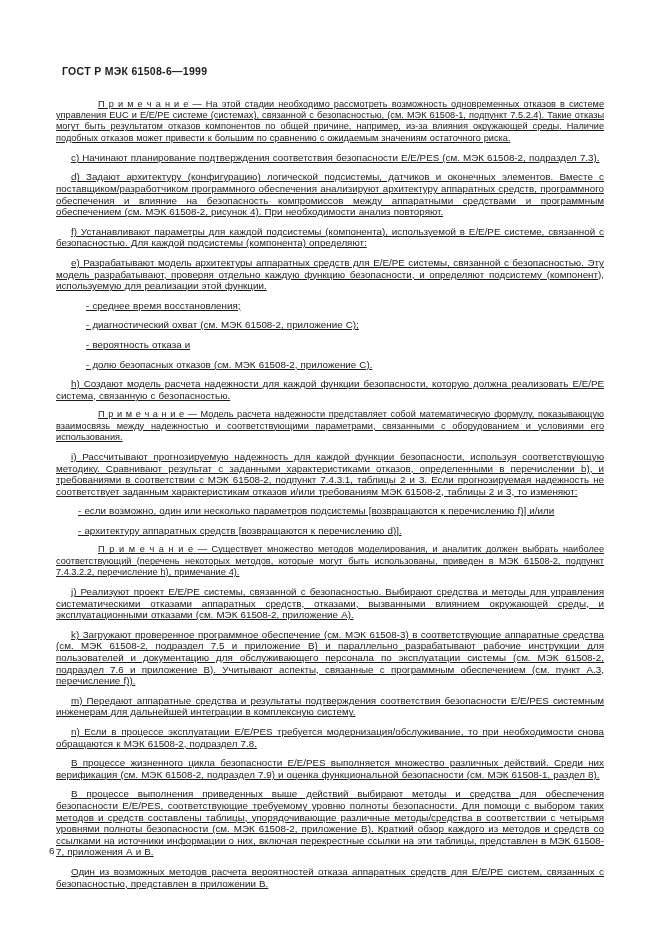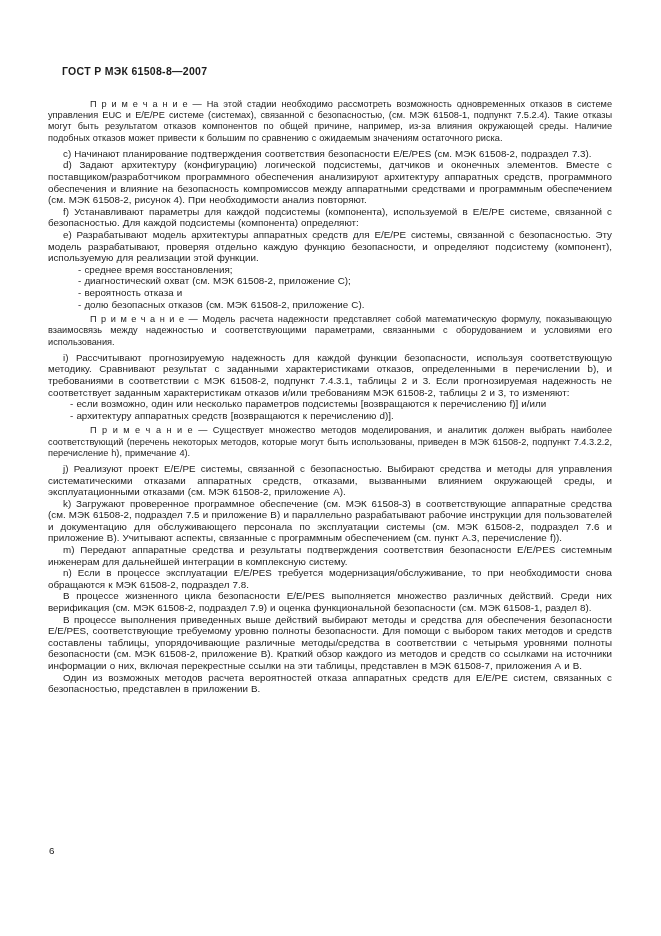--- a/index.html
+++ b/index.html
@@ -26,25 +26,26 @@
     white-space: nowrap;
   }
   .doc-body {
     position: absolute;
     left: 48px;
     top: 95px;
     width: 564px;
     text-align: justify;
   }
   .doc-body p {
-    margin: 0;
+    margin: 8px;
     padding: 0;
     font-size: 9.8px;
     line-height: 11.6px;
     word-spacing: 0.4px;
+    text-decoration: underline;
   }
   .doc-body p.para       { text-indent: 15px; }
   .doc-body p.dash       { text-indent: 16px; }
   .doc-body p.dash-mid   { text-indent: 22px; }
   .doc-body p.dash-short { text-indent: 30px; }
   .doc-body p.note {
     font-size: 9.2px;
     line-height: 11.2px;
     text-indent: 42px;
     margin-top: 4px;
@@ -54,32 +55,33 @@
     position: absolute;
     left: 49px;
     top: 845px;
     font-size: 9.8px;
   }
 </style>
 </head>
 <body>
 
 <div class="page">
-  <div class="running-header">ГОСТ Р МЭК 61508-8—2007</div>
+  <div class="running-header">ГОСТ Р МЭК 61508-6—1999</div>
 
   <div class="doc-body">
       <p class="note">П р и м е ч а н и е — На этой стадии необходимо рассмотреть возможность одновременных отказов в системе управления EUC и Е/Е/РЕ системе (системах), связанной с безопасностью, (см. МЭК 61508-1, подпункт 7.5.2.4). Такие отказы могут быть результатом отказов компонентов по общей причине, например, из-за влияния окружающей среды. Наличие подобных отказов может привести к большим по сравнению с ожидаемым значениям остаточного риска.</p>
       <p class="para">c) Начинают планирование подтверждения соответствия безопасности E/E/PES (см. МЭК 61508-2, подраздел 7.3).</p>
       <p class="para">d) Задают архитектуру (конфигурацию) логической подсистемы, датчиков и оконечных элементов. Вместе с поставщиком/разработчиком программного обеспечения анализируют архитектуру аппаратных средств, программного обеспечения и влияние на безопасность компромиссов между аппаратными средствами и программным обеспечением (см. МЭК 61508-2, рисунок 4). При необходимости анализ повторяют.</p>
       <p class="para">f) Устанавливают параметры для каждой подсистемы (компонента), используемой в Е/Е/РЕ системе, связанной с безопасностью. Для каждой подсистемы (компонента) определяют:</p>
       <p class="para">e) Разрабатывают модель архитектуры аппаратных средств для Е/Е/РЕ системы, связанной с безопасностью. Эту модель разрабатывают, проверяя отдельно каждую функцию безопасности, и определяют подсистему (компонент), используемую для реализации этой функции.</p>
       <p class="dash-short">- среднее время восстановления;</p>
       <p class="dash-short">- диагностический охват (см. МЭК 61508-2, приложение С);</p>
       <p class="dash-short">- вероятность отказа и</p>
       <p class="dash-short">- долю безопасных отказов (см. МЭК 61508-2, приложение С).</p>
+      <p class="para">h) Создают  модель расчета  надежности для каждой функции безопасности, которую должна реализовать Е/Е/РЕ система, связанную с безопасностью.</p>
       <p class="note">П р и м е ч а н и е — Модель расчета надежности представляет собой математическую формулу, показывающую взаимосвязь между надежностью и соответствующими параметрами, связанными с оборудованием и условиями его использования.</p>
       <p class="para">i) Рассчитывают прогнозируемую надежность для каждой функции безопасности, используя соответствующую методику. Сравнивают результат с заданными характеристиками отказов, определенными в перечислении b), и требованиями в соответствии с МЭК 61508-2, подпункт 7.4.3.1, таблицы 2 и 3. Если прогнозируемая надежность не соответствует заданным характеристикам отказов и/или требованиям МЭК 61508-2, таблицы 2 и 3, то изменяют:</p>
       <p class="dash-mid">- если возможно, один или несколько параметров подсистемы [возвращаются к перечислению f)] и/или</p>
       <p class="dash-mid">- архитектуру аппаратных средств [возвращаются к перечислению d)].</p>
       <p class="note">П р и м е ч а н и е — Существует множество методов моделирования, и аналитик должен выбрать наиболее соответствующий (перечень некоторых методов, которые могут быть использованы, приведен в МЭК 61508-2, подпункт 7.4.3.2.2, перечисление h), примечание 4).</p>
       <p class="para">j) Реализуют проект Е/Е/РЕ системы, связанной с безопасностью. Выбирают средства и методы для управления систематическими отказами аппаратных средств, отказами, вызванными влиянием окружающей среды, и эксплуатационными отказами (см. МЭК 61508-2, приложение А).</p>
       <p class="para">k) Загружают проверенное программное обеспечение (см. МЭК 61508-3) в соответствующие аппаратные средства (см. МЭК 61508-2, подраздел 7.5 и приложение В) и параллельно разрабатывают рабочие инструкции для пользователей и документацию для обслуживающего персонала по эксплуатации системы (см. МЭК 61508-2, подраздел 7.6 и приложение В). Учитывают аспекты, связанные с программным обеспечением (см. пункт А.3, перечисление f)).</p>
       <p class="para">m) Передают аппаратные средства и результаты подтверждения соответствия безопасности E/E/PES системным инженерам для дальнейшей интеграции в комплексную систему.</p>
       <p class="para">n) Если в процессе эксплуатации E/E/PES требуется модернизация/обслуживание, то при необходимости снова обращаются к МЭК 61508-2, подраздел 7.8.</p>
       <p class="para">В процессе жизненного цикла безопасности E/E/PES выполняется множество различных действий. Среди них верификация (см. МЭК 61508-2, подраздел 7.9) и оценка функциональной безопасности (см. МЭК 61508-1, раздел 8).</p>

